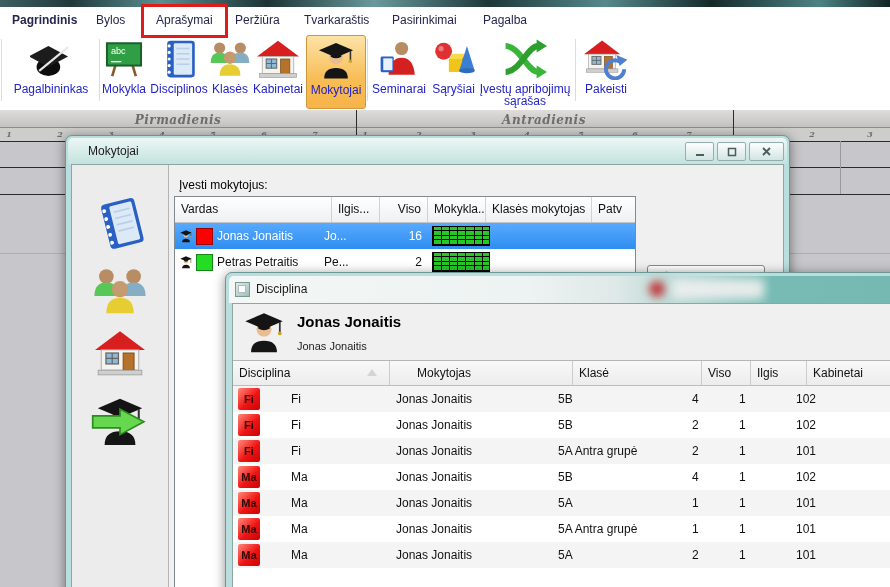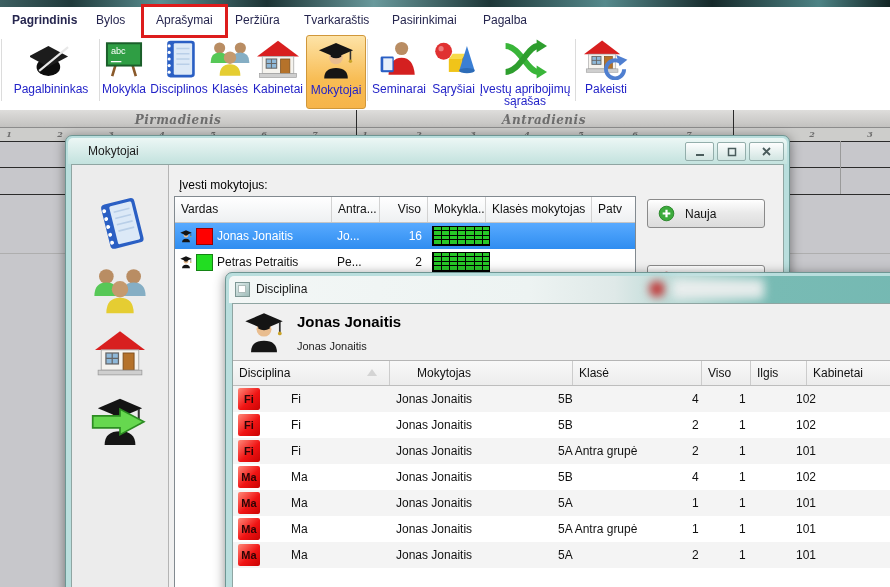--- a/index.html
+++ b/index.html
@@ -53,21 +53,21 @@
   .listbox{position:absolute;left:102px;top:31px;bottom:0;width:460px;background:#fff;border:1px solid #828a90;}
   .lhead{position:absolute;left:0;top:0;right:0;height:25px;display:flex;
         background:linear-gradient(#ffffff,#eef0f2);border-bottom:1px solid #c5c5c5;}
   .lhead .hc{height:25px;line-height:25px;padding-left:6px;border-right:1px solid #d2d2d2;box-sizing:border-box;overflow:hidden;white-space:nowrap;}
   .trow{position:absolute;left:0;right:0;height:26px;}
   .trow.sel{background:linear-gradient(#58aaff,#2f8df0);color:#fff;}
   .mgrad{position:absolute;left:4px;top:6px;}
   .csq{position:absolute;left:21px;top:5px;width:15px;height:15px;border:1px solid rgba(0,0,0,.4);}
   .csq.red{background:#ff0000;} .csq.green{background:#22dd22;}
   .tname{position:absolute;left:42px;top:6px;white-space:nowrap;}
-  .tabbr{position:absolute;left:162px;top:6px;}
+  .tabbr{position:absolute;left:149px;top:6px;}
   .ttot{position:absolute;left:205px;top:6px;width:42px;text-align:right;}
   .agrid{position:absolute;left:257px;top:3px;width:56px;height:18px;border:1px solid #000;
      background-color:#27c727;
      background-image:repeating-linear-gradient(0deg,#000 0 1px,transparent 1px 4.6px),
                       repeating-linear-gradient(90deg,#000 0 1px,transparent 1px 8.1px);}
   .sbtn{position:absolute;left:575px;width:118px;height:29px;display:flex;align-items:center;gap:10px;
      padding-left:10px;box-sizing:border-box;border:1px solid #8a8a8a;border-radius:3px;
      background:linear-gradient(#ffffff,#e9e9e9 50%,#dcdcdc);}
 
   
@@ -355,21 +355,21 @@
         <svg class="abs" style="left:19px;top:228px" width="58" height="56">
             <use href="#s-gradarrow"></use>
           </svg>
       </div>
 
       <div class="listlabel">Įvesti mokytojus:</div>
 
       <div class="listbox">
         <div class="lhead">
           <div class="hc" style="width:157px">Vardas</div>
-          <div class="hc" style="width:48px">Antra...</div>
+          <div class="hc" style="width:48px">Ilgis...</div>
           <div class="hc" style="width:48px;text-align:right;padding-right:6px;padding-left:0">Viso</div>
           <div class="hc" style="width:58px">Mokykla...</div>
           <div class="hc" style="width:106px">Klasės mokytojas</div>
           <div class="hc" style="flex:1;border-right:none">Patv</div>
         </div>
         <div class="trow sel" style="top:26px">
           <svg class="mgrad" width="14" height="14">
               <use href="#s-grad"></use>
             </svg>
           <span class="csq red"></span>
@@ -383,26 +383,20 @@
               <use href="#s-grad"></use>
             </svg>
           <span class="csq green"></span>
           <span class="tname">Petras Petraitis</span>
           <span class="tabbr">Pe...</span>
           <span class="ttot">2</span>
           <span class="agrid"></span>
         </div>
       </div>
 
-      <div class="sbtn" style="top:34px">
-        <svg width="17" height="17">
-            <use href="#s-plus"></use>
-          </svg>
-        <span>Nauja</span>
-      </div>
       <div class="sbtn" style="top:100px">
         <svg width="17" height="17">
             <use href="#s-redcirc"></use>
           </svg>
       </div>
     </div>
   </div>
 
   <div class="awin" style="left:225px;top:272px;width:720px;height:330px;z-index:3">
     <div class="titlebar d-title" style="left:3px;right:3px;top:3px;height:27px">

